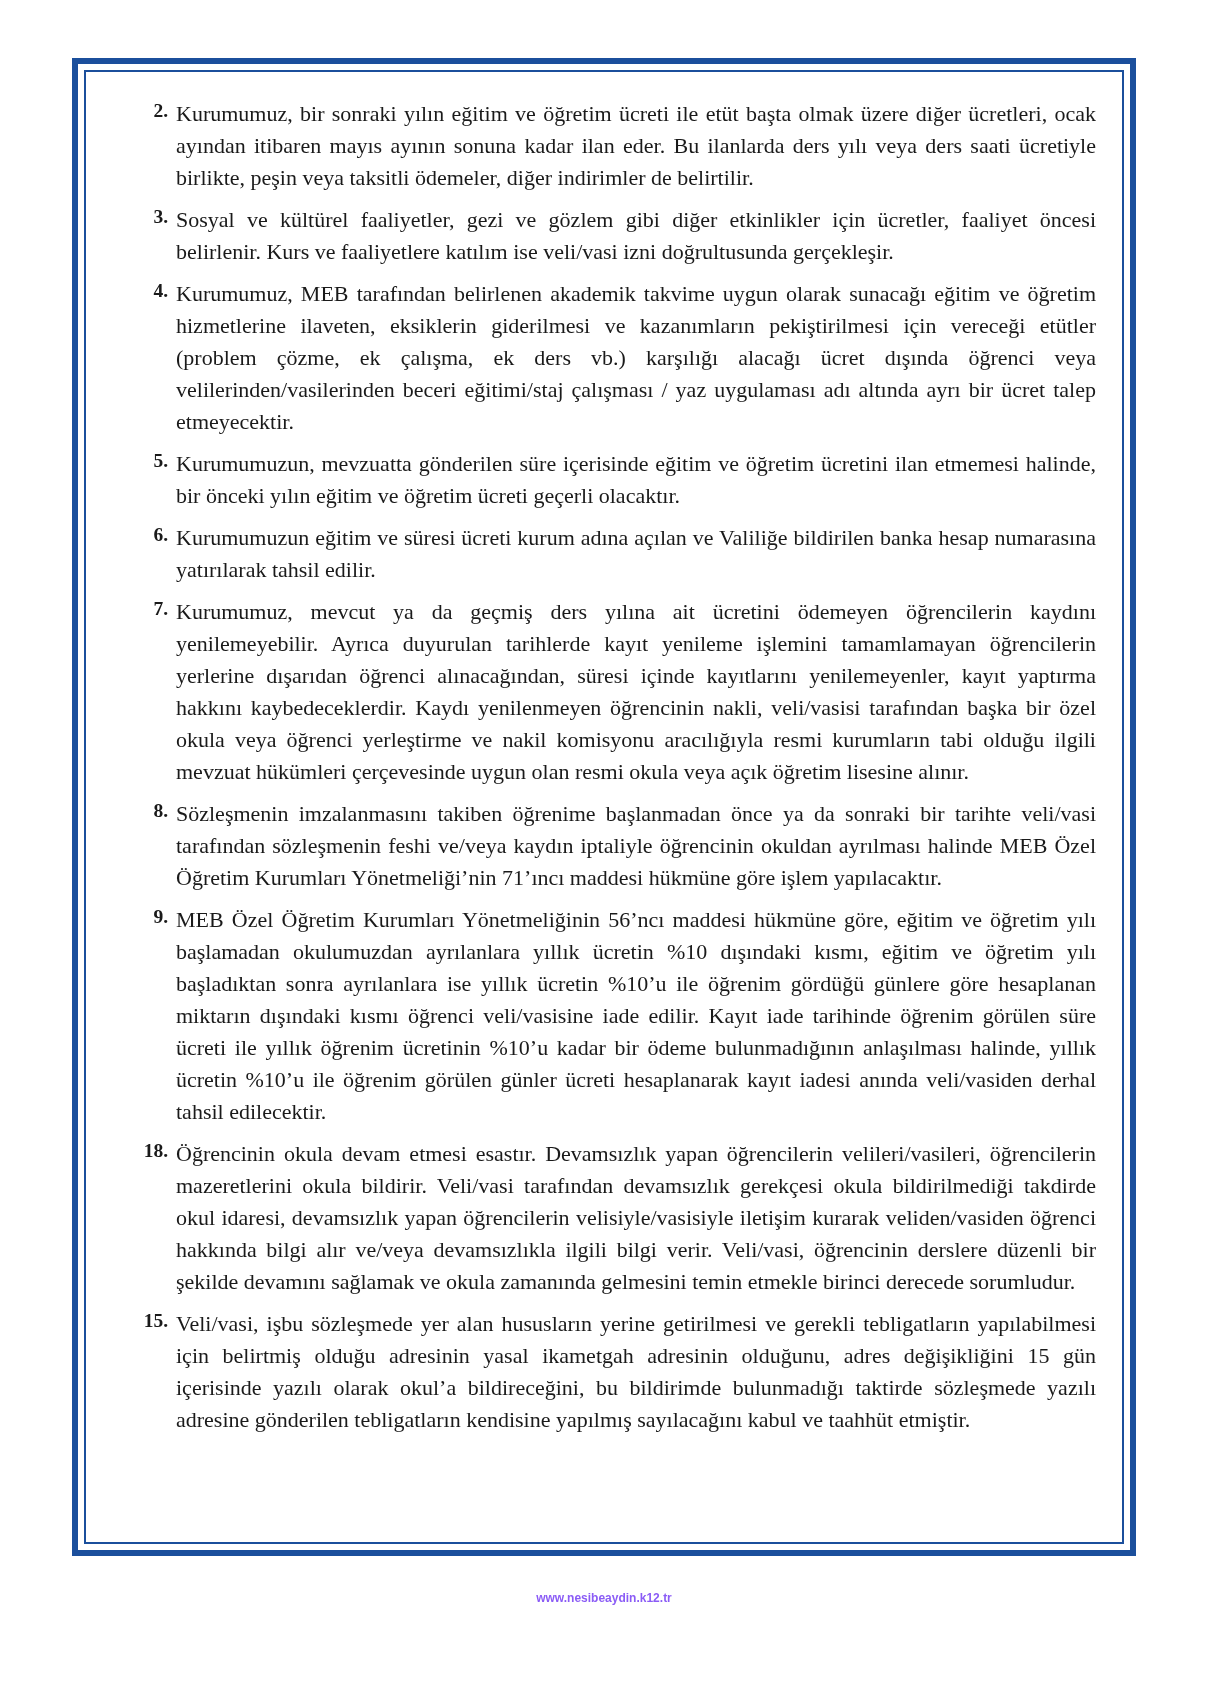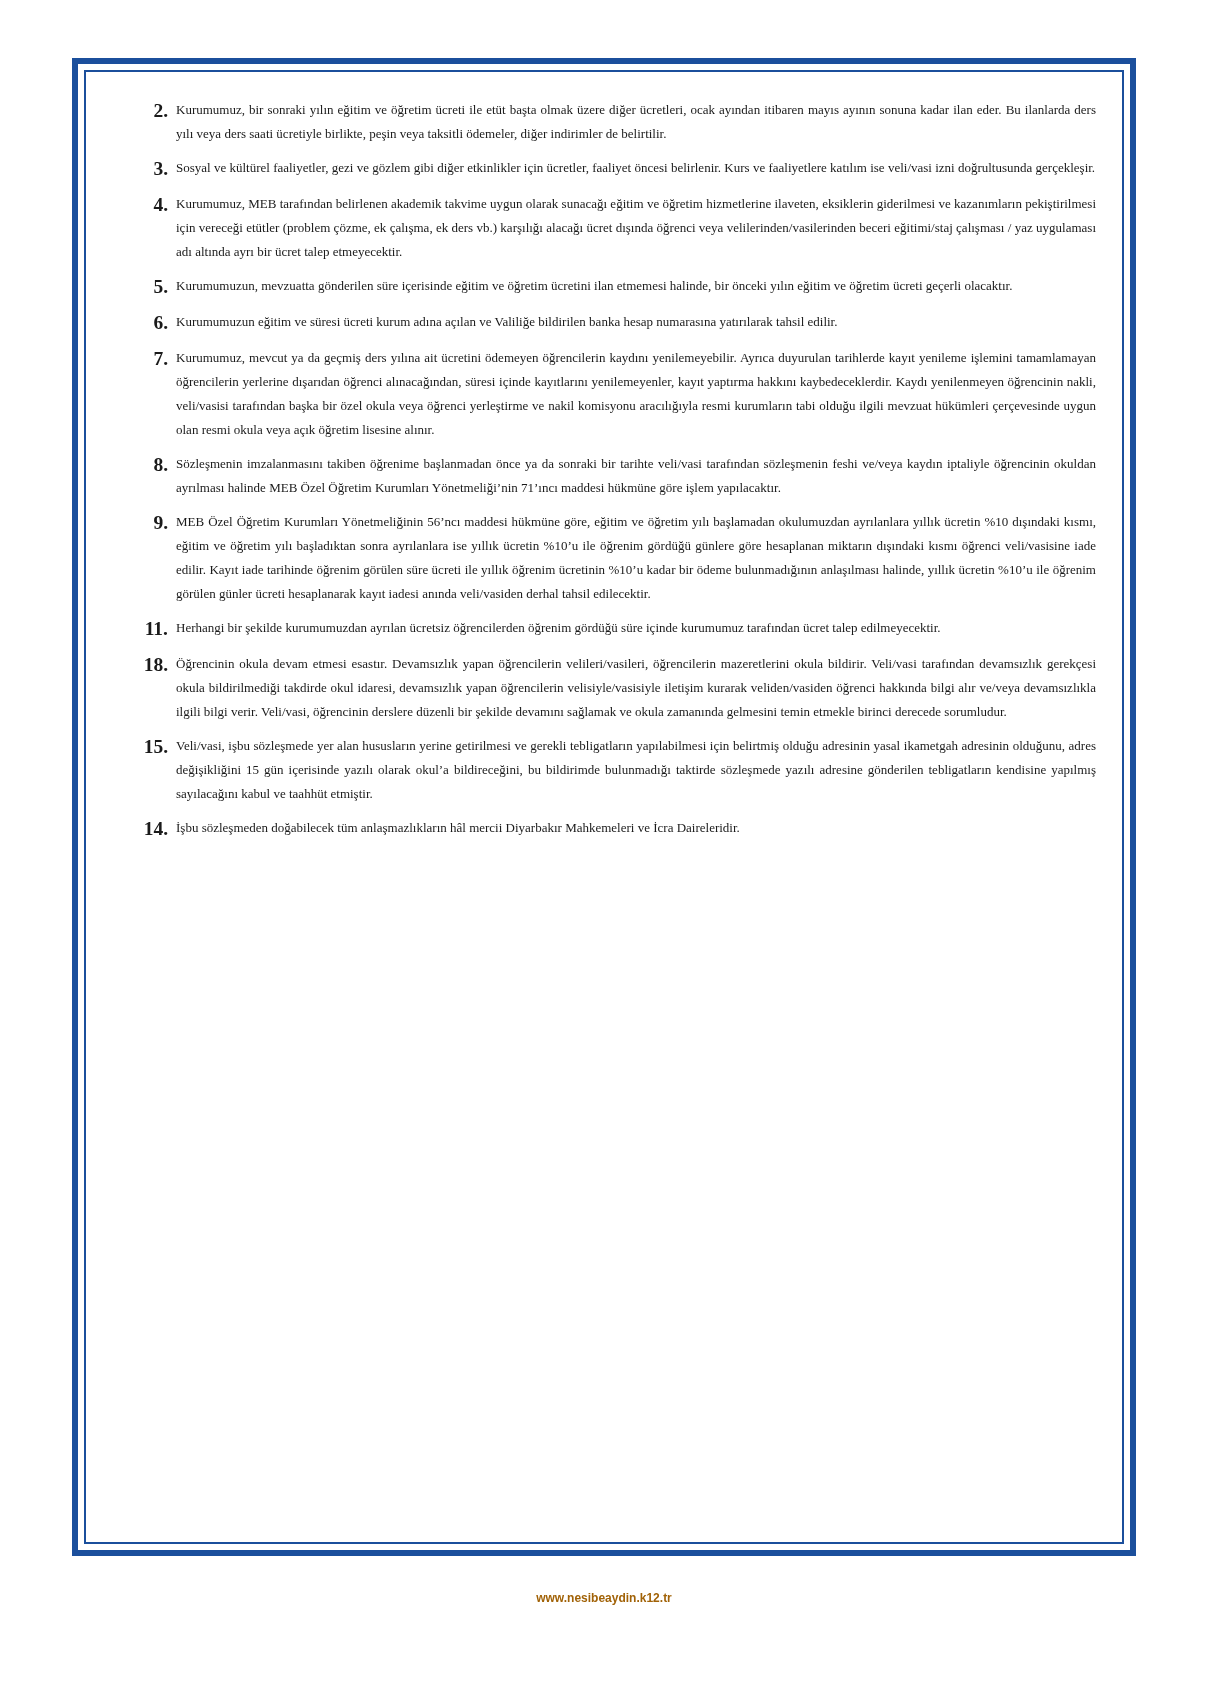--- a/index.html
+++ b/index.html
@@ -49,35 +49,35 @@
       padding-right: 8px;
       font-weight: bold;
       font-size: 19.5px;
       line-height: 26px;
     }
     .num.wide {
       flex-basis: 38px;
     }
     .text {
       flex: 1;
-      font-size: 13px;
-      line-height: 24px;
+      font-size: 22px;
+      line-height: 32px;
       text-align: justify;
       hyphens: manual;
     }
     .footer {
       position: absolute;
       left: 0;
       right: 0;
       top: 1591px;
       text-align: center;
       font-family: "Liberation Sans", "DejaVu Sans", sans-serif;
       font-weight: bold;
       font-size: 12px;
-      color: #a16207;
+      color: #8b5cf6;
     }
   </style>
 </head>
 <body>
 
 <div class="frame-outer">
   <div class="frame-inner">
     <div class="content">
 
       <div class="item">
@@ -114,37 +114,29 @@
         <div class="num">8.</div>
         <div class="text">Sözleşmenin imzalanmasını takiben öğrenime başlanmadan önce ya da sonraki bir tarihte veli/vasi tarafından sözleşmenin feshi ve/veya kaydın iptaliyle öğrencinin okuldan ayrılması halinde MEB Özel Öğretim Kurumları Yönetmeliği’nin 71’ıncı maddesi hükmüne göre işlem yapılacaktır.</div>
       </div>
 
       <div class="item">
         <div class="num">9.</div>
         <div class="text">MEB Özel Öğretim Kurumları Yönetmeliğinin 56’ncı maddesi hükmüne göre, eğitim ve öğretim yılı başlamadan okulumuzdan ayrılanlara yıllık ücretin %10 dışındaki kısmı, eğitim ve öğretim yılı başladıktan sonra ayrılanlara ise yıllık ücretin %10’u ile öğrenim gördüğü günlere göre hesaplanan miktarın dışındaki kısmı öğrenci veli/vasisine iade edilir. Kayıt iade tarihinde öğrenim görülen süre ücreti ile yıllık öğrenim ücretinin %10’u kadar bir ödeme bulunmadığının anlaşılması halinde, yıllık ücretin %10’u ile öğrenim görülen günler ücreti hesaplanarak kayıt iadesi anında veli/vasiden derhal tahsil edilecektir.</div>
       </div>
 
 
-      <div class="item">
-        <div class="num wide">11.</div>
-        <div class="text">Herhangi bir şekilde kurumumuzdan ayrılan ücretsiz öğrencilerden öğrenim gördüğü süre içinde kurumumuz tarafından ücret talep edilmeyecektir.</div>
-      </div>
 
       <div class="item">
         <div class="num wide">18.</div>
         <div class="text">Öğrencinin okula devam etmesi esastır. Devamsızlık yapan öğrencilerin velileri/vasileri, öğrencilerin mazeretlerini okula bildirir. Veli/vasi tarafından devamsızlık gerekçesi okula bildirilmediği takdirde okul idaresi, devamsızlık yapan öğrencilerin velisiyle/vasisiyle iletişim kurarak veliden/vasiden öğrenci hakkında bilgi alır ve/veya devamsızlıkla ilgili bilgi verir. Veli/vasi, öğrencinin derslere düzenli bir şekilde devamını sağlamak ve okula zamanında gelmesini temin etmekle birinci derecede sorumludur.</div>
       </div>
 
       <div class="item">
         <div class="num wide">15.</div>
         <div class="text">Veli/vasi, işbu sözleşmede yer alan hususların yerine getirilmesi ve gerekli tebligatların yapılabilmesi için belirtmiş olduğu adresinin yasal ikametgah adresinin olduğunu, adres değişikliğini 15 gün içerisinde yazılı olarak okul’a bildireceğini, bu bildirimde bulunmadığı taktirde sözleşmede yazılı adresine gönderilen tebligatların kendisine yapılmış sayılacağını kabul ve taahhüt etmiştir.</div>
       </div>
 
-      <div class="item">
-        <div class="num wide">14.</div>
-        <div class="text">İşbu sözleşmeden doğabilecek tüm anlaşmazlıkların hâl mercii Diyarbakır Mahkemeleri ve İcra Daireleridir.</div>
-      </div>
 
     </div>
   </div>
 </div>
 
 <div class="footer">www.nesibeaydin.k12.tr</div>
 
 </body></html>

